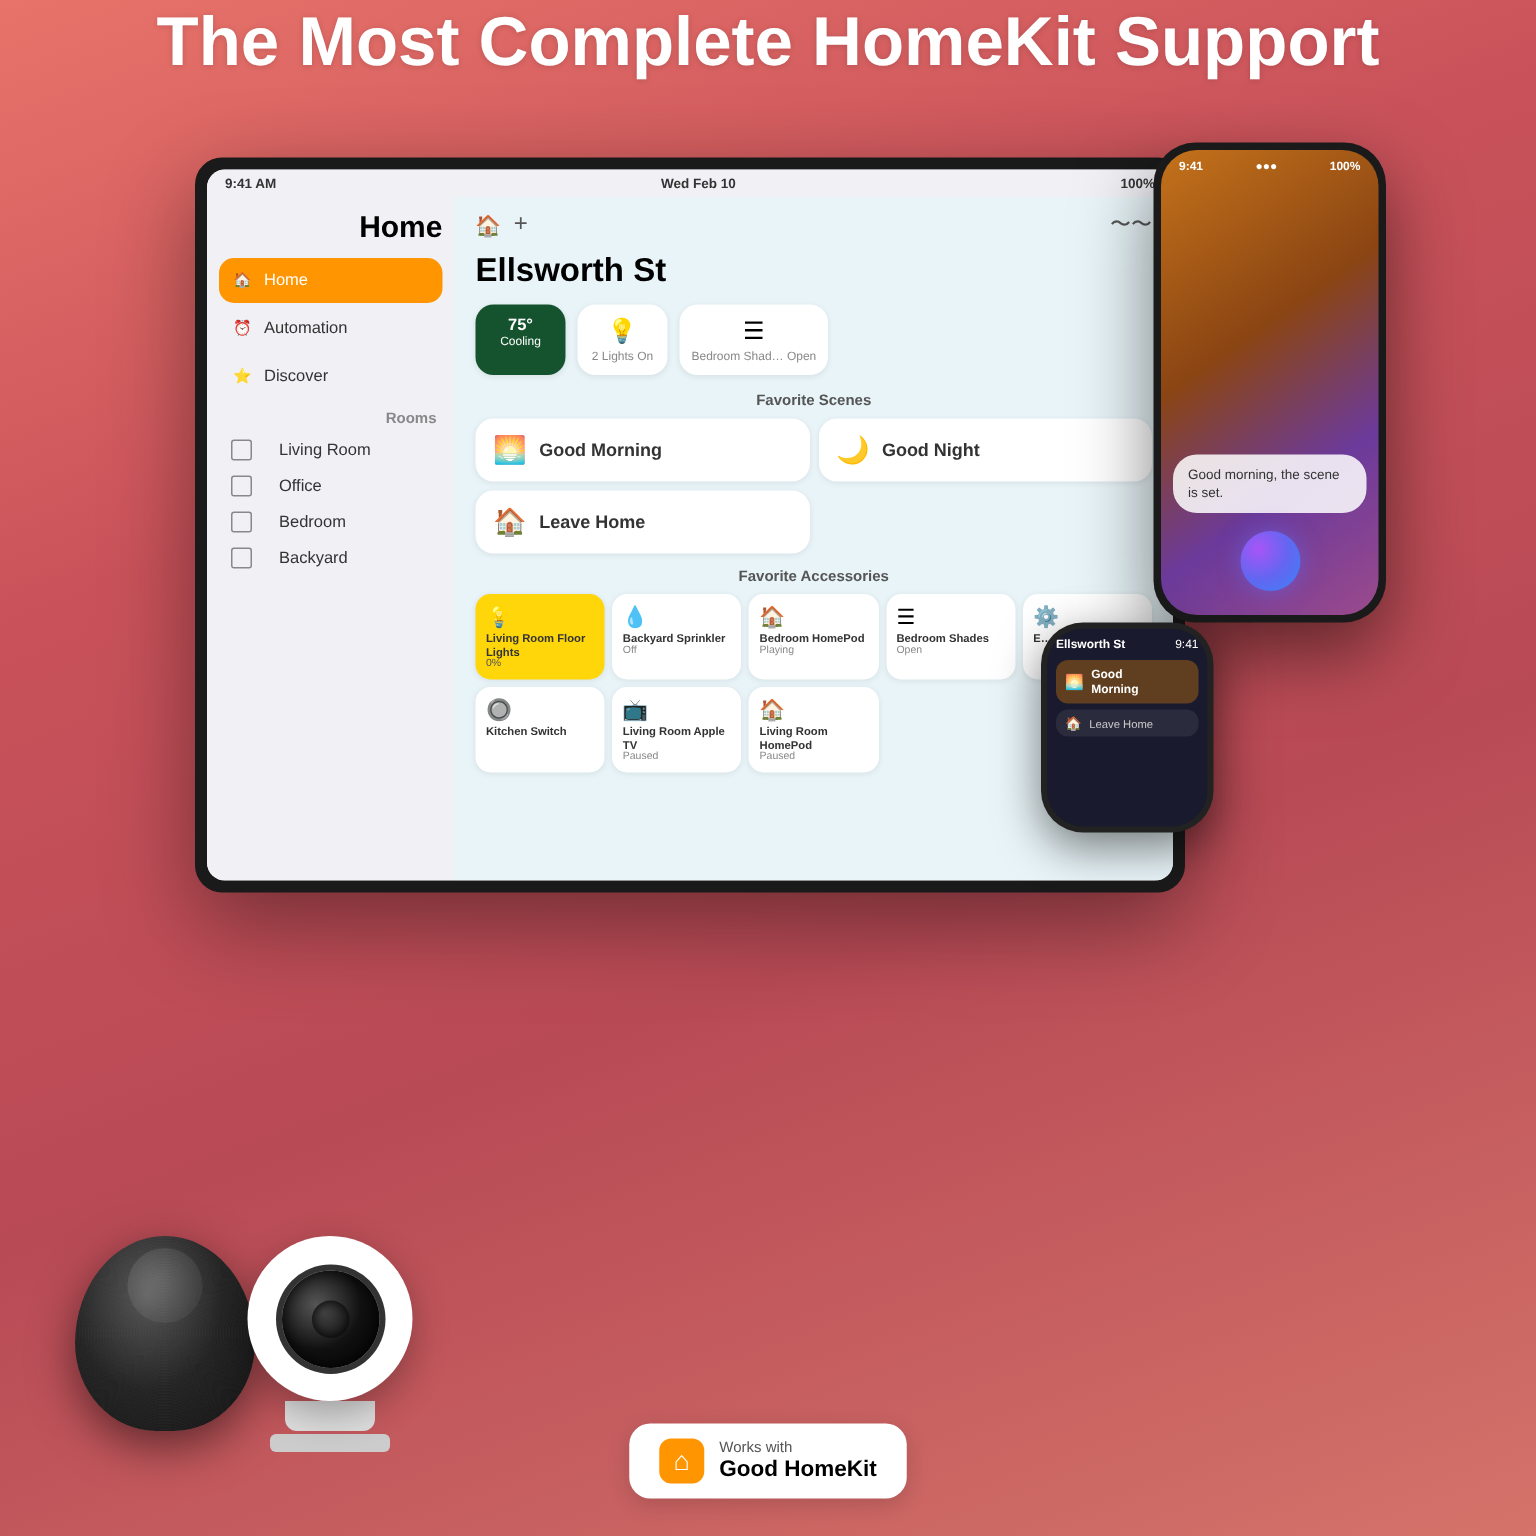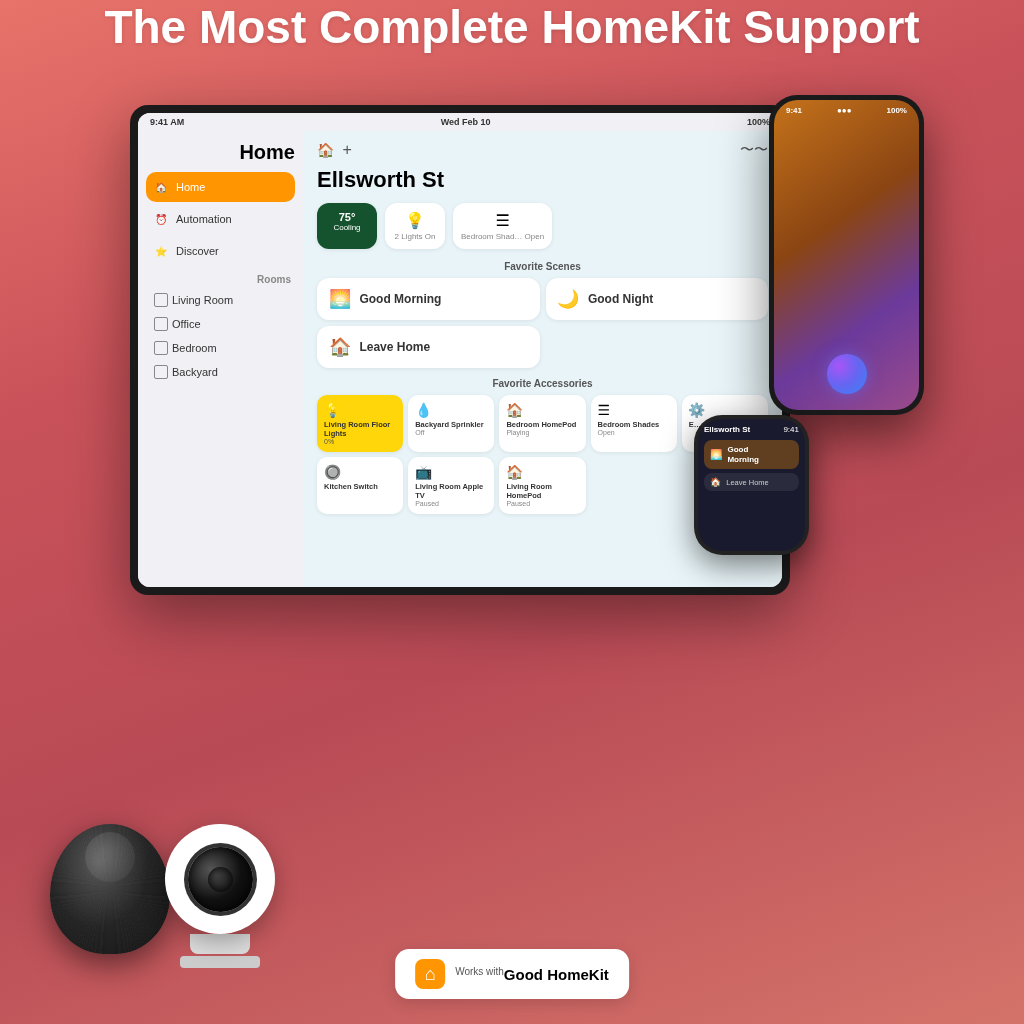--- a/index.html
+++ b/index.html
@@ -122,21 +122,21 @@
     .sidebar-section-label {
       font-size: 10px;
       font-weight: 600;
       color: #888;
       padding: 6px 4px 3px 4px;
       text-transform: none;
     }
     .sidebar-room-item {
       display: flex;
       align-items: center;
-      gap: 4px;
+      gap: 18px;
       padding: 5px 8px;
       font-size: 11px;
       color: #333;
       border-radius: 8px;
     }
     .room-icon {
       width: 14px;
       height: 14px;
       border: 1.5px solid #888;
       border-radius: 2px;
@@ -458,21 +458,21 @@
       background: #FF9500;
       border-radius: 8px;
       display: flex;
       align-items: center;
       justify-content: center;
       color: white;
       font-size: 18px;
     }
     .homekit-text {
       display: flex;
-      flex-direction: row;
+      flex-direction: column;
     }
     .homekit-works-with {
       font-size: 10px;
       color: #555;
     }
     .homekit-name {
       font-size: 15px;
       font-weight: 700;
       color: #000;
     }
@@ -627,20 +627,23 @@
     </div>
 
     <div class="iphone">
       <div class="iphone-screen">
         <div class="iphone-status">
           <span>9:41</span>
           <span>●●●</span>
           <span>100%</span>
         </div>
         <div class="iphone-siri-area">
+          <div class="siri-bubble">
+            <span>Good morning, the scene is set.</span>
+          </div>
           <div class="siri-orb"></div>
         </div>
       </div>
     </div>
 
     <div class="apple-watch">
       <div class="watch-screen">
         <div class="watch-header">
           <span class="watch-location">Ellsworth St</span>
           <span class="watch-time">9:41</span>

